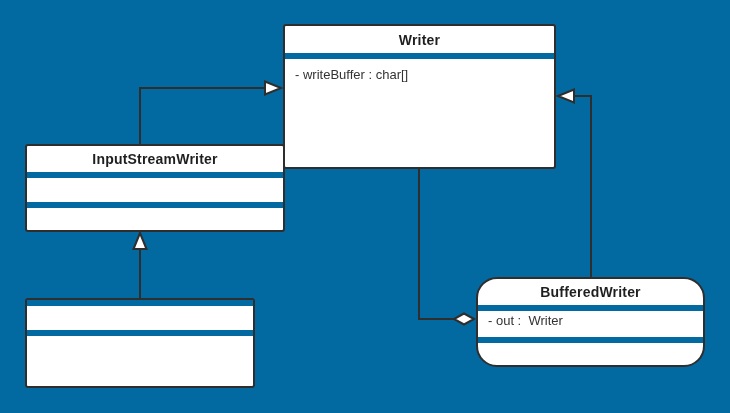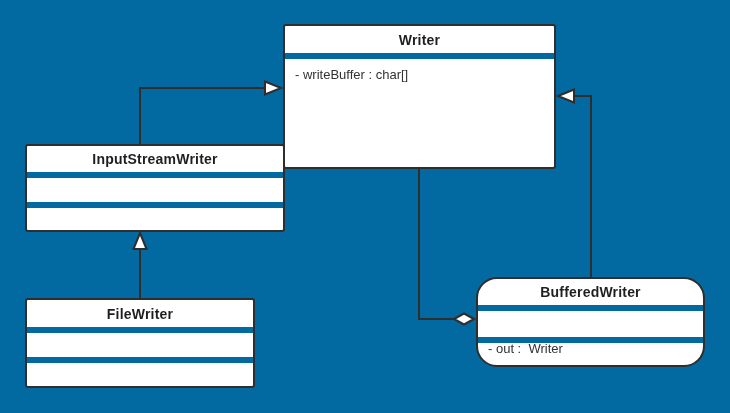--- a/index.html
+++ b/index.html
@@ -74,21 +74,21 @@
 
   #class-filewriter            { left: 25px; top: 298px; width: 230px; height: 90px; }
   #class-filewriter .uml-title { height: 27px; }
   #class-filewriter .sec-a     { height: 30px; }
   #class-filewriter .sec-b     { flex: 1; }
 
   #class-bufferedwriter            { left: 476px; top: 277px; width: 229px; height: 90px; border-radius: 21px; }
   #class-bufferedwriter .uml-title { height: 26px; }
   #class-bufferedwriter .sec-attr  { height: 32px; }
   #class-bufferedwriter .sec-b     { flex: 1; }
-  #class-bufferedwriter .attr-row  { height: 19px; margin-top: 28px; }
+  #class-bufferedwriter .attr-row  { height: 19px; }
 </style>
 </head>
 <body>
 
 <div id="canvas">
 
   <svg id="connector-layer" viewBox="0 0 730 413" xmlns="http://www.w3.org/2000/svg">
 
     <g stroke="#2e2e2e" stroke-width="2" fill="none">
       <polyline points="140,144 140,88 265,88"></polyline>
@@ -118,21 +118,20 @@
     </div>
   </div>
 
   <div class="uml-class" id="class-inputstreamwriter">
     <div class="uml-title">InputStreamWriter</div>
     <div class="uml-section sec-a"></div>
     <div class="uml-section sec-b"></div>
   </div>
 
   <div class="uml-class" id="class-filewriter">
-    <div class="uml-title">FileWriter</div>
     <div class="uml-section sec-a"></div>
     <div class="uml-section sec-b"></div>
   </div>
 
   <div class="uml-class" id="class-bufferedwriter">
     <div class="uml-title">BufferedWriter</div>
     <div class="uml-section sec-attr">
       <div class="attr-row">- out :  Writer</div>
     </div>
     <div class="uml-section sec-b"></div>

